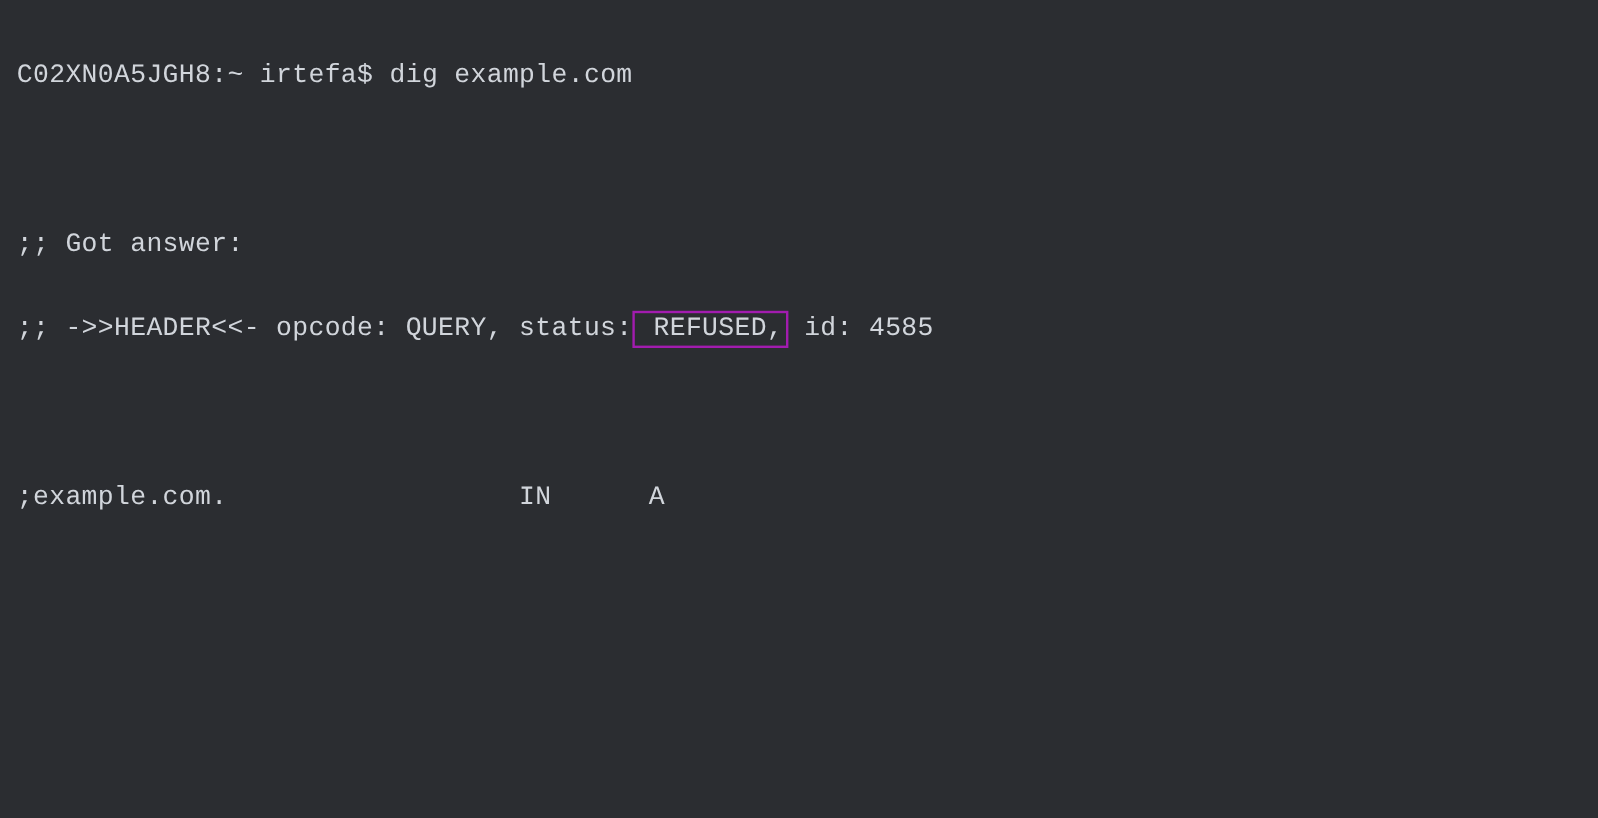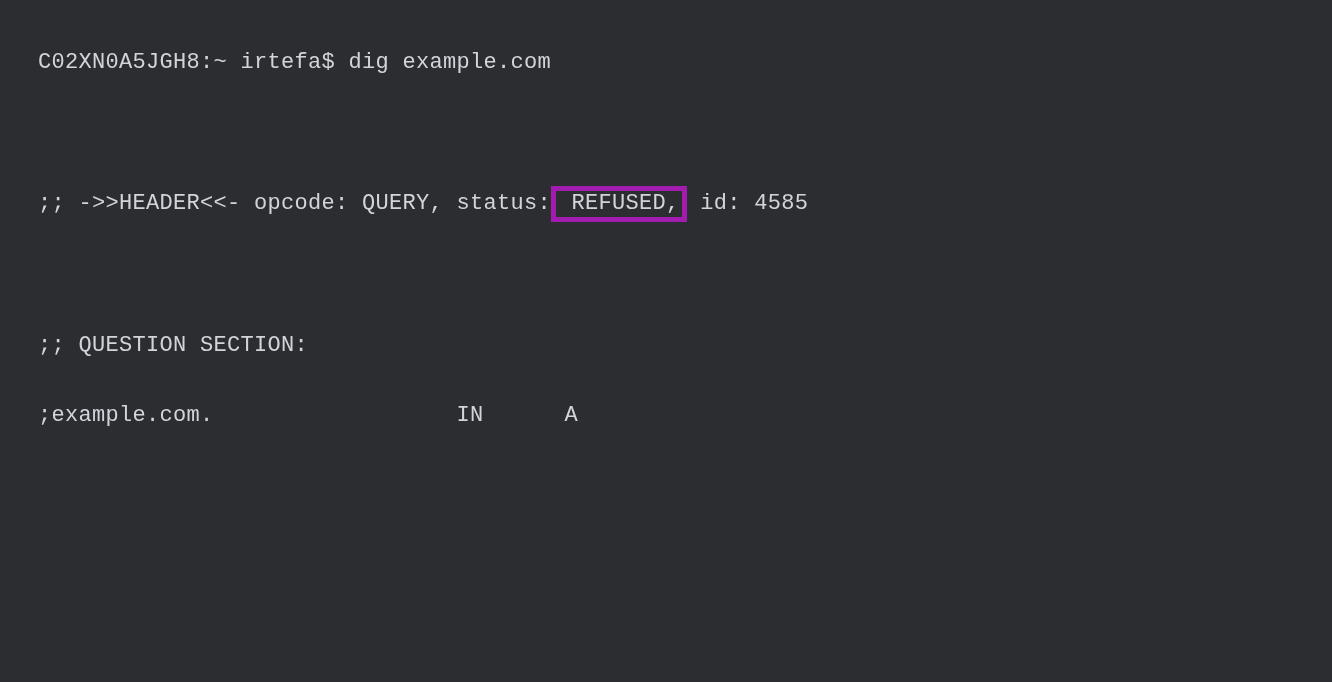--- a/index.html
+++ b/index.html
@@ -16,38 +16,37 @@
       padding: 10px 14px;
       width: 1332px;
       height: 682px;
       overflow: hidden;
       letter-spacing: 0.3px;
     }
     .terminal {
       white-space: pre;
     }
     .highlight-box {
-      border: 5px solid #a21caf;
+      border: 2px solid #a21caf;
       padding: 0 2px;
       display: inline-block;
       line-height: 1.2;
     }
     .line {
       display: block;
-      margin-left: 24px;
     }
   </style>
 </head>
 <body>
 
 <div class="terminal">
 <span class="line"><span>C02XN0A5JGH8:~</span> <span>irtefa$</span> <span>dig example.com</span></span>
 <span class="line"> </span>
+<span class="line">;; Got answer:</span>
 <span class="line"><span>;; -&gt;&gt;HEADER&lt;&lt;- opcode: QUERY, status:</span><span class="highlight-box"><span> REFUSED,</span></span><span> id: 4585</span></span>
 <span class="line"> </span>
-<span class="line">;; QUESTION SECTION:</span>
 <span class="line">;example.com.                  IN      A</span>
 
 
 
 
 
 </div>
 
 </body></html>

